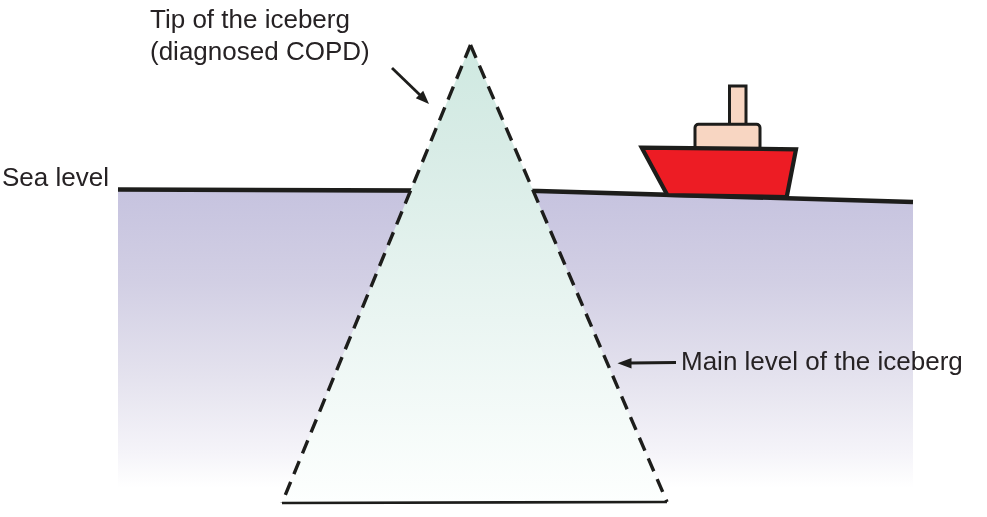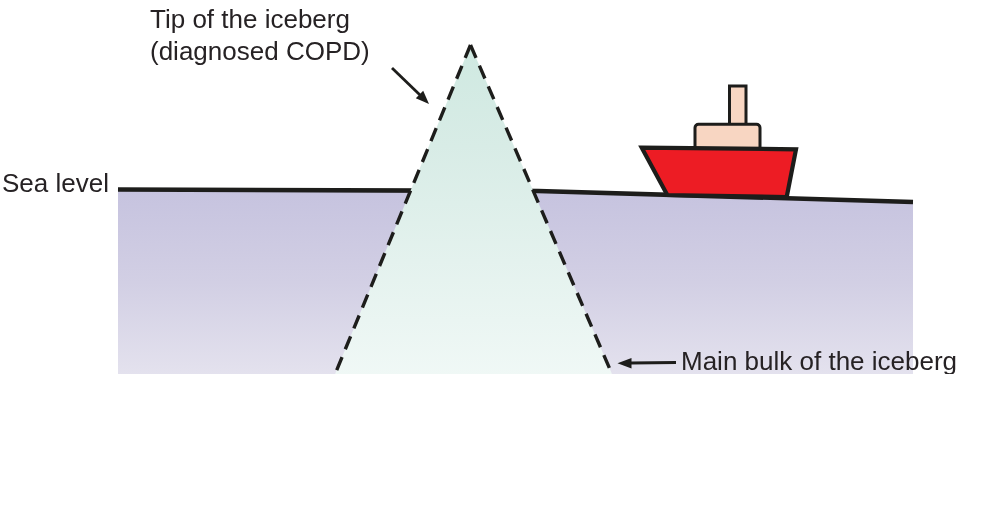--- a/index.html
+++ b/index.html
@@ -4,38 +4,38 @@
 <style>
   html, body {
     margin: 0;
     padding: 0;
     background: #ffffff;
     font-family: "Liberation Sans", sans-serif;
   }
   .stage {
     position: relative;
     width: 987px;
-    height: 374px;
+    height: 517px;
     background: #ffffff;
     overflow: hidden;
   }
   .art {
     position: absolute;
     inset: 0;
   }
   .label {
     position: absolute;
     color: #262224;
     font-size: 26px;
     white-space: nowrap;
     user-select: none;
   }
   .label .line { display: block; }
   .tip-label  { left: 150px; top: 3px;   line-height: 32px; }
-  .sea-label  { left: 2px;   top: 168px; line-height: 30px; }
+  .sea-label  { left: 2px;   top: 162px; line-height: 30px; }
   .bulk-label { left: 681px; top: 343px; line-height: 37px; }
   .ink-stroke { stroke: #1d1d1b; }
   .ink-fill   { fill: #1d1d1b; }
 </style>
 </head>
 <body>
 
 <div class="stage">
 
   <svg class="art" viewBox="0 0 987 517" width="987" height="517">
@@ -86,16 +86,16 @@
   <div class="label tip-label">
     <span class="line">Tip of the iceberg</span>
     <span class="line">(diagnosed COPD)</span>
   </div>
 
   <div class="label sea-label">
     <span class="line">Sea level</span>
   </div>
 
   <div class="label bulk-label">
-    <span class="line">Main bulk of the iceberg</span>
+    <span class="line">Main level of the iceberg</span>
   </div>
 
 </div>
 
 </body></html>

